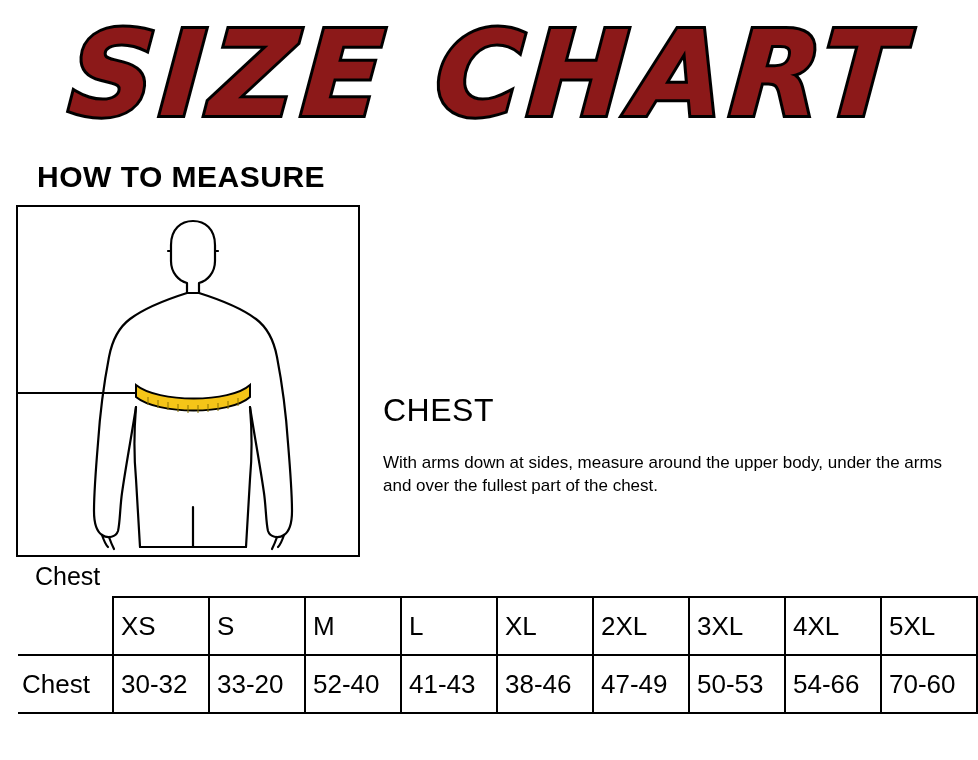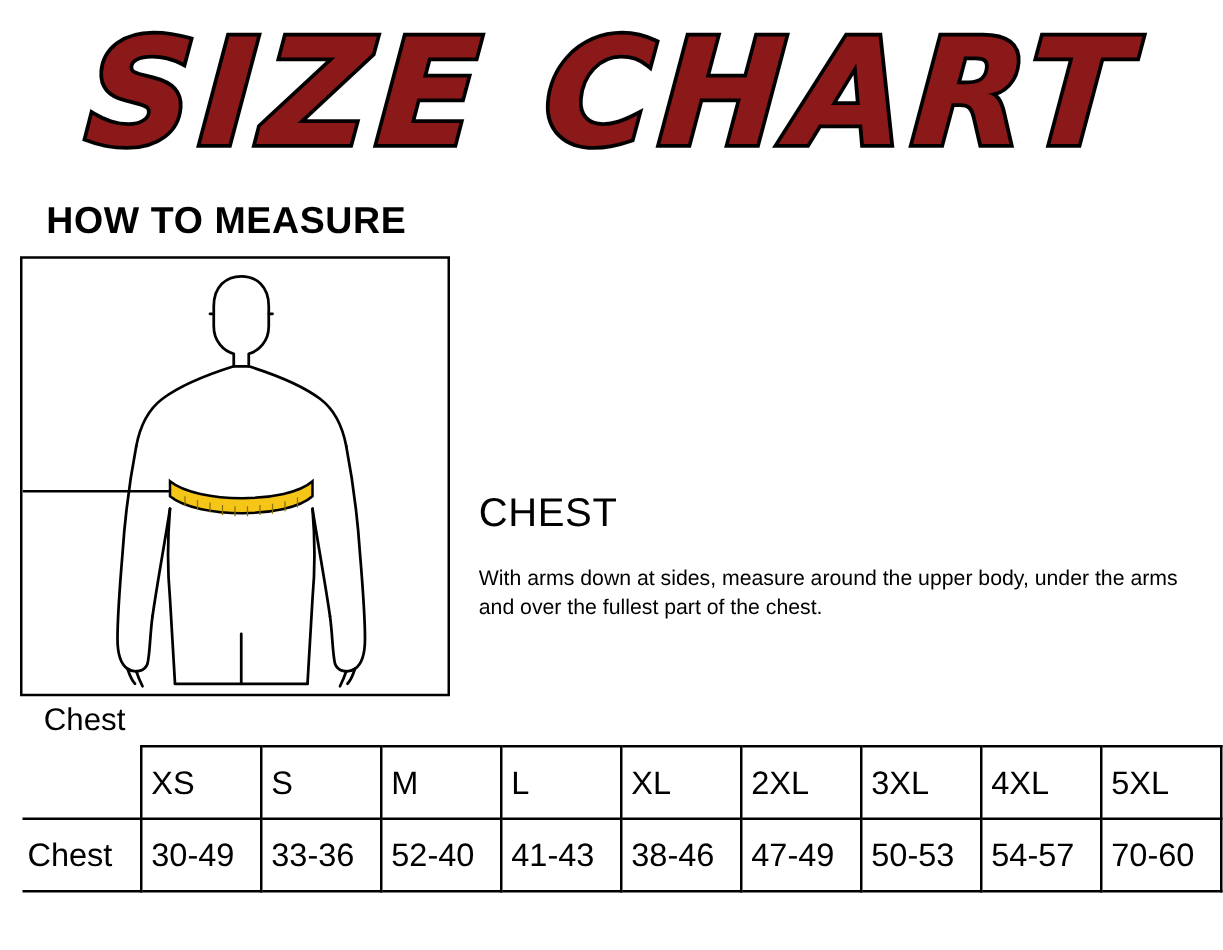--- a/index.html
+++ b/index.html
@@ -189,24 +189,24 @@
       <td class="col-size">M</td>
       <td class="col-size">L</td>
       <td class="col-size">XL</td>
       <td class="col-size">2XL</td>
       <td class="col-size">3XL</td>
       <td class="col-size">4XL</td>
       <td class="col-size">5XL</td>
     </tr>
     <tr>
       <td class="rowhead">Chest</td>
-      <td>30-49</td>
-      <td>33-36</td>
+      <td>30-32</td>
+      <td>33-20</td>
       <td>52-40</td>
       <td>41-43</td>
       <td>38-46</td>
       <td>47-49</td>
       <td>50-53</td>
-      <td>54-57</td>
+      <td>54-66</td>
       <td>70-60</td>
     </tr>
   </tbody>
 </table>
 
 </body></html>

